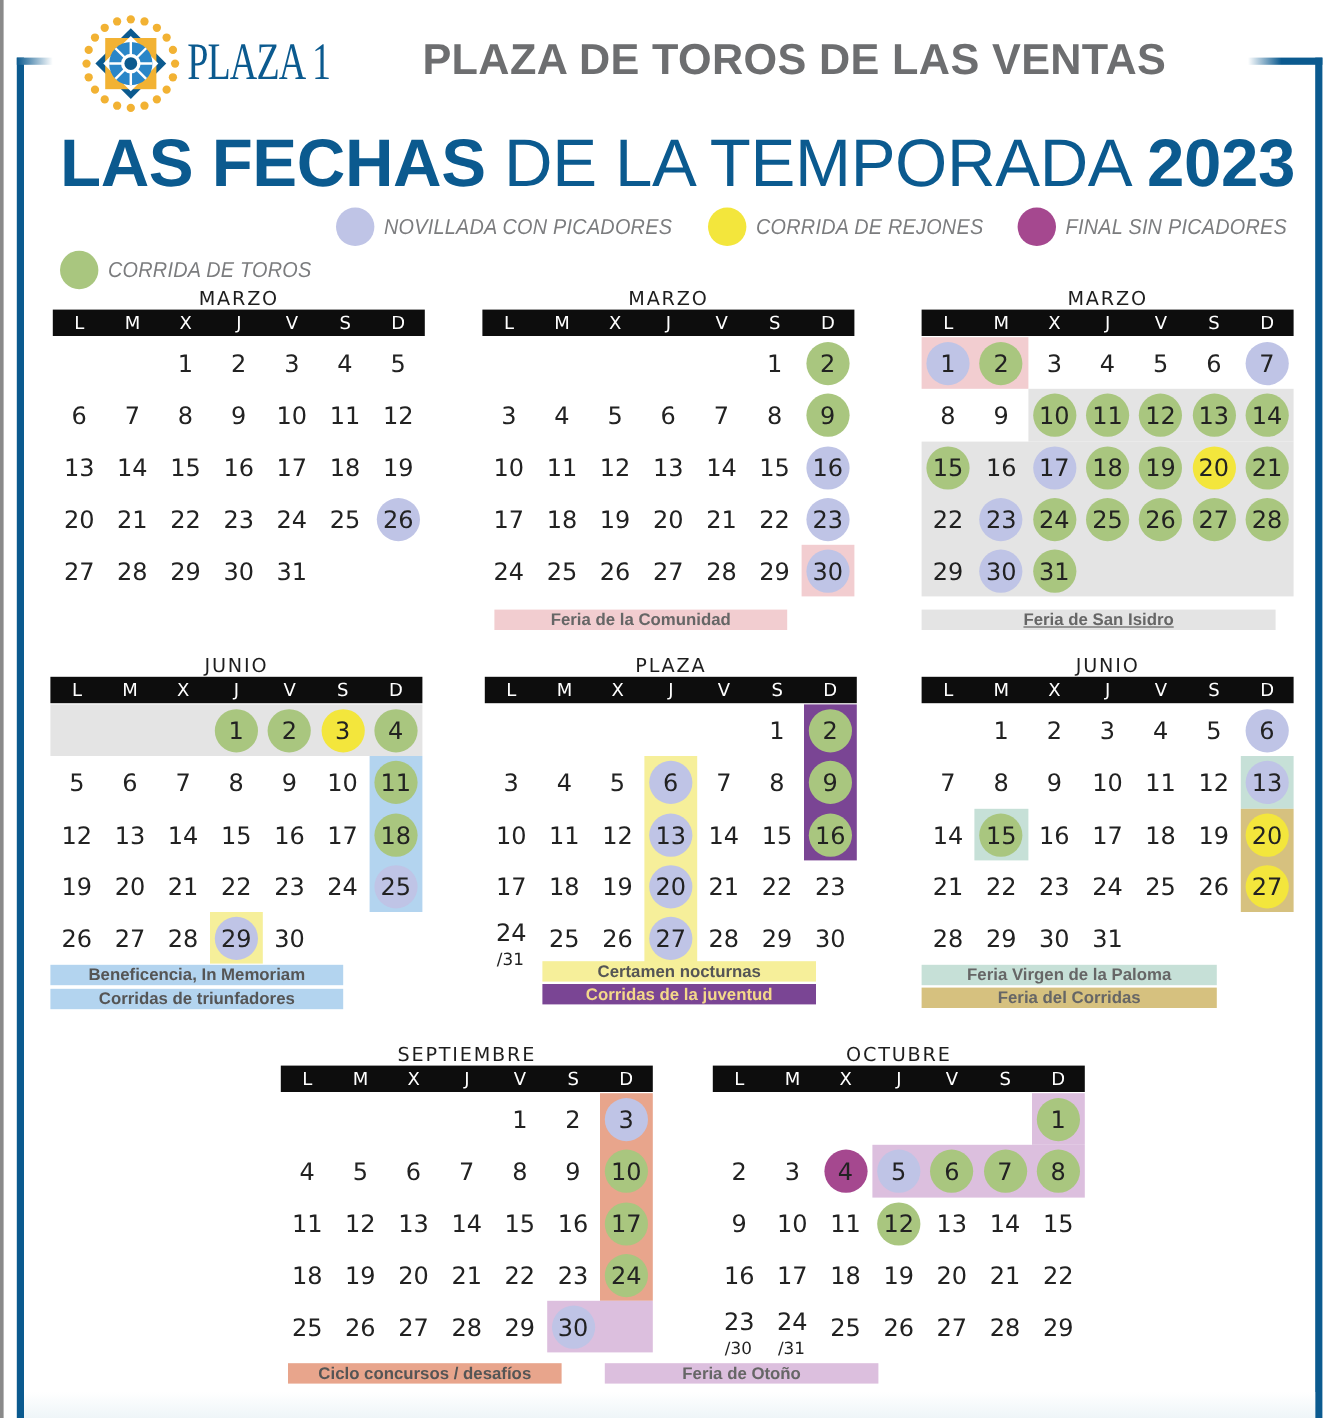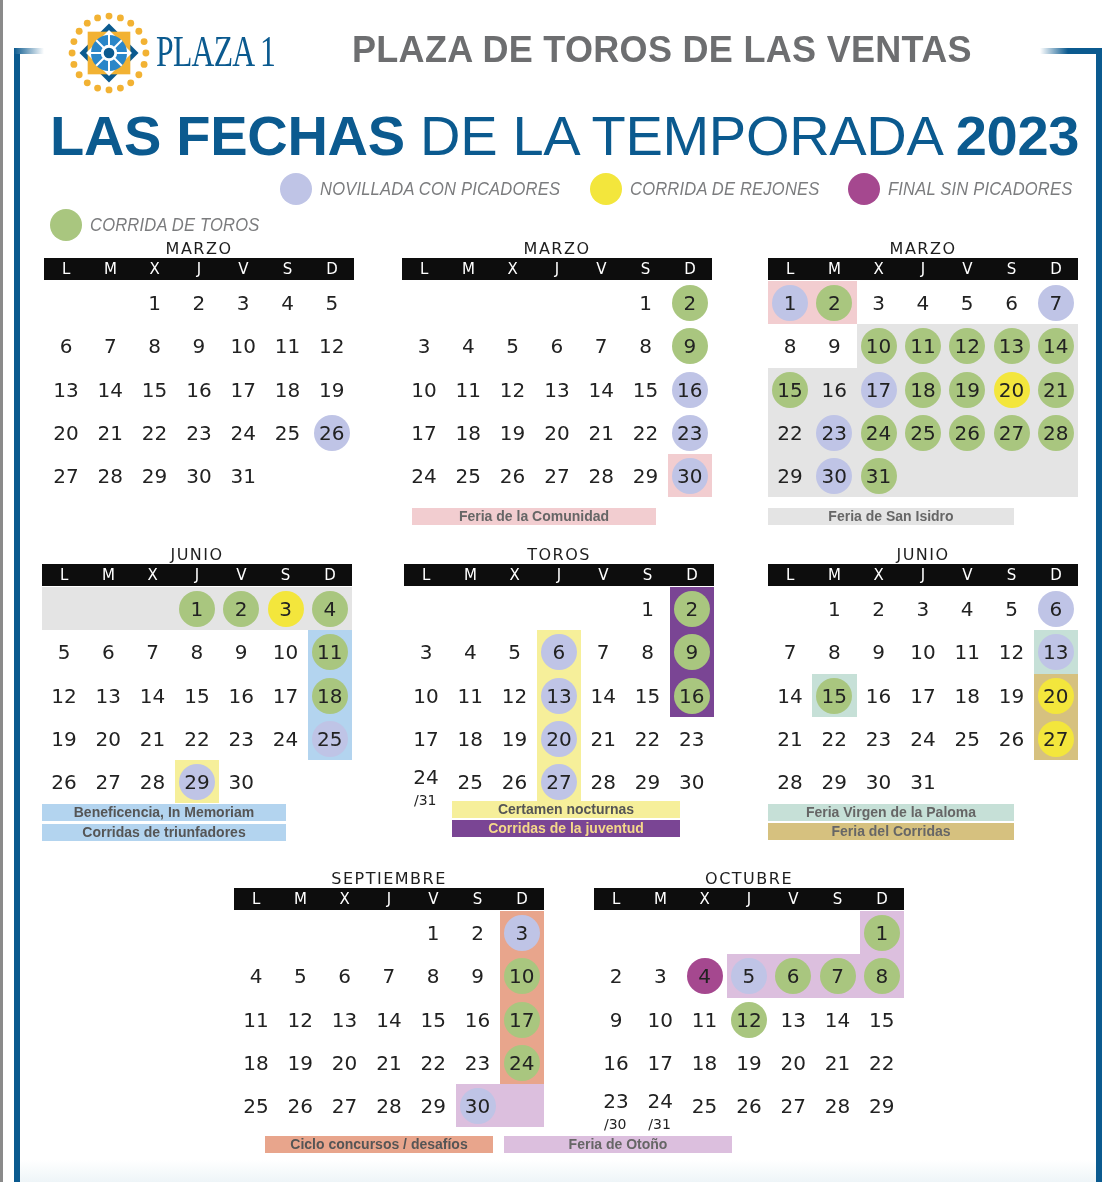--- a/index.html
+++ b/index.html
@@ -441,21 +441,21 @@
         <span class="n">29</span>
       </div>
       <div class="cell" style="left: 44.3px; top: 214.2px;">
         <div class="c" style="background: rgb(191, 196, 230);"></div>
         <span class="n">30</span>
       </div>
       <div class="cell" style="left: 88.6px; top: 214.2px;">
         <div class="c" style="background: rgb(169, 198, 127);"></div>
         <span class="n">31</span>
       </div>
-      <div class="banner" style="left: 0px; top: 268px; width: 246px; background: rgb(228, 228, 228); color: rgb(102, 102, 102);">Feria de San Isidro</div>
+      <div class="banner" style="left: 0px; top: 268px; width: 295px; background: rgb(228, 228, 228); color: rgb(102, 102, 102); text-decoration: underline;">Feria de San Isidro</div>
     </div>
     <div class="month" style="left: 42px; top: 546px;">
       <div class="month-name" style="width: 310.1px;">JUNIO</div>
       <div class="dow-bar" style="width: 310.1px;">
         <span>L</span>
         <span>M</span>
         <span>X</span>
         <span>J</span>
         <span>V</span>
         <span>S</span>
@@ -559,21 +559,21 @@
         <div class="c" style="background: rgb(191, 196, 230);"></div>
         <span class="n">29</span>
       </div>
       <div class="cell" style="left: 177.2px; top: 214.2px;">
         <span class="n">30</span>
       </div>
       <div class="banner" style="left: 0px; top: 258px; width: 244px; background: rgb(179, 212, 239); color: rgb(85, 85, 85);">Beneficencia, In Memoriam</div>
       <div class="banner" style="left: 0px; top: 278px; width: 244px; background: rgb(179, 212, 239); color: rgb(85, 85, 85);">Corridas de triunfadores</div>
     </div>
     <div class="month" style="left: 404px; top: 546px;">
-      <div class="month-name" style="width: 310.1px;">TOROS</div>
+      <div class="month-name" style="width: 310.1px;">PLAZA</div>
       <div class="dow-bar" style="width: 310.1px;">
         <span>L</span>
         <span>M</span>
         <span>X</span>
         <span>J</span>
         <span>V</span>
         <span>S</span>
         <span>D</span>
       </div>
       <div class="bg" style="left: 265.8px; top: 41px; width: 44.3px; height: 129.9px; background: rgb(122, 69, 148);"></div>
@@ -895,21 +895,21 @@
       <div class="cell" style="left: 132.9px; top: 214.2px;">
         <span class="n">28</span>
       </div>
       <div class="cell" style="left: 177.2px; top: 214.2px;">
         <span class="n">29</span>
       </div>
       <div class="cell" style="left: 221.5px; top: 214.2px;">
         <div class="c" style="background: rgb(191, 196, 230);"></div>
         <span class="n">30</span>
       </div>
-      <div class="banner" style="left: 6px; top: 266px; width: 228px; background: rgb(232, 165, 140); color: rgb(85, 85, 85); margin-left: 25px;">Ciclo concursos / desafíos</div>
+      <div class="banner" style="left: 6px; top: 266px; width: 228px; background: rgb(232, 165, 140); color: rgb(85, 85, 85);">Ciclo concursos / desafíos</div>
     </div>
     <div class="month" style="left: 594px; top: 870px;">
       <div class="month-name" style="width: 310.1px;">OCTUBRE</div>
       <div class="dow-bar" style="width: 310.1px;">
         <span>L</span>
         <span>M</span>
         <span>X</span>
         <span>J</span>
         <span>V</span>
         <span>S</span>

